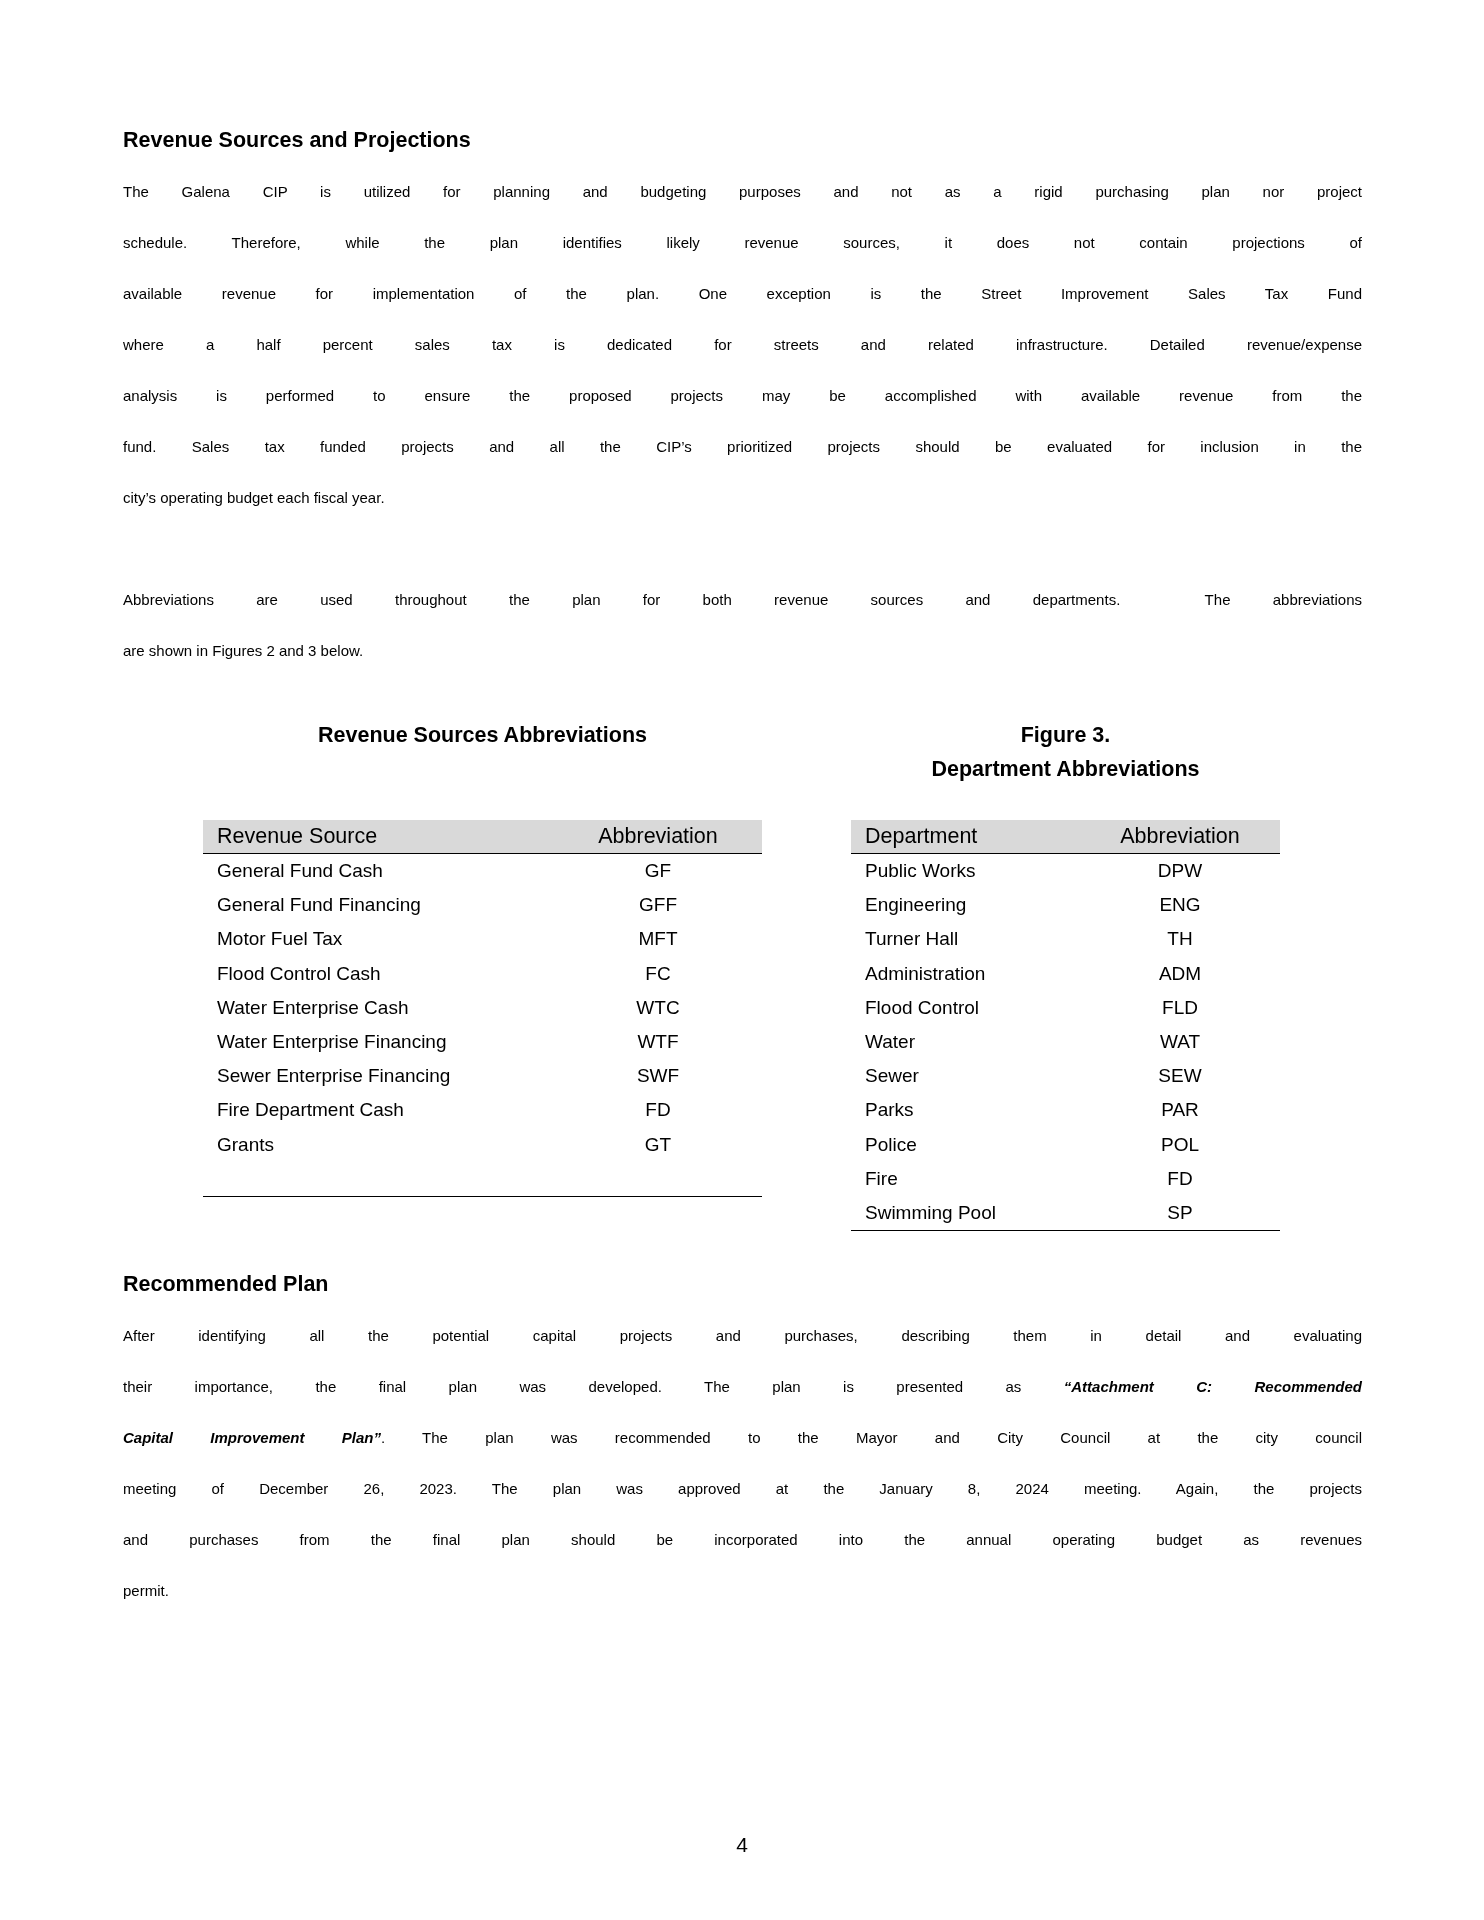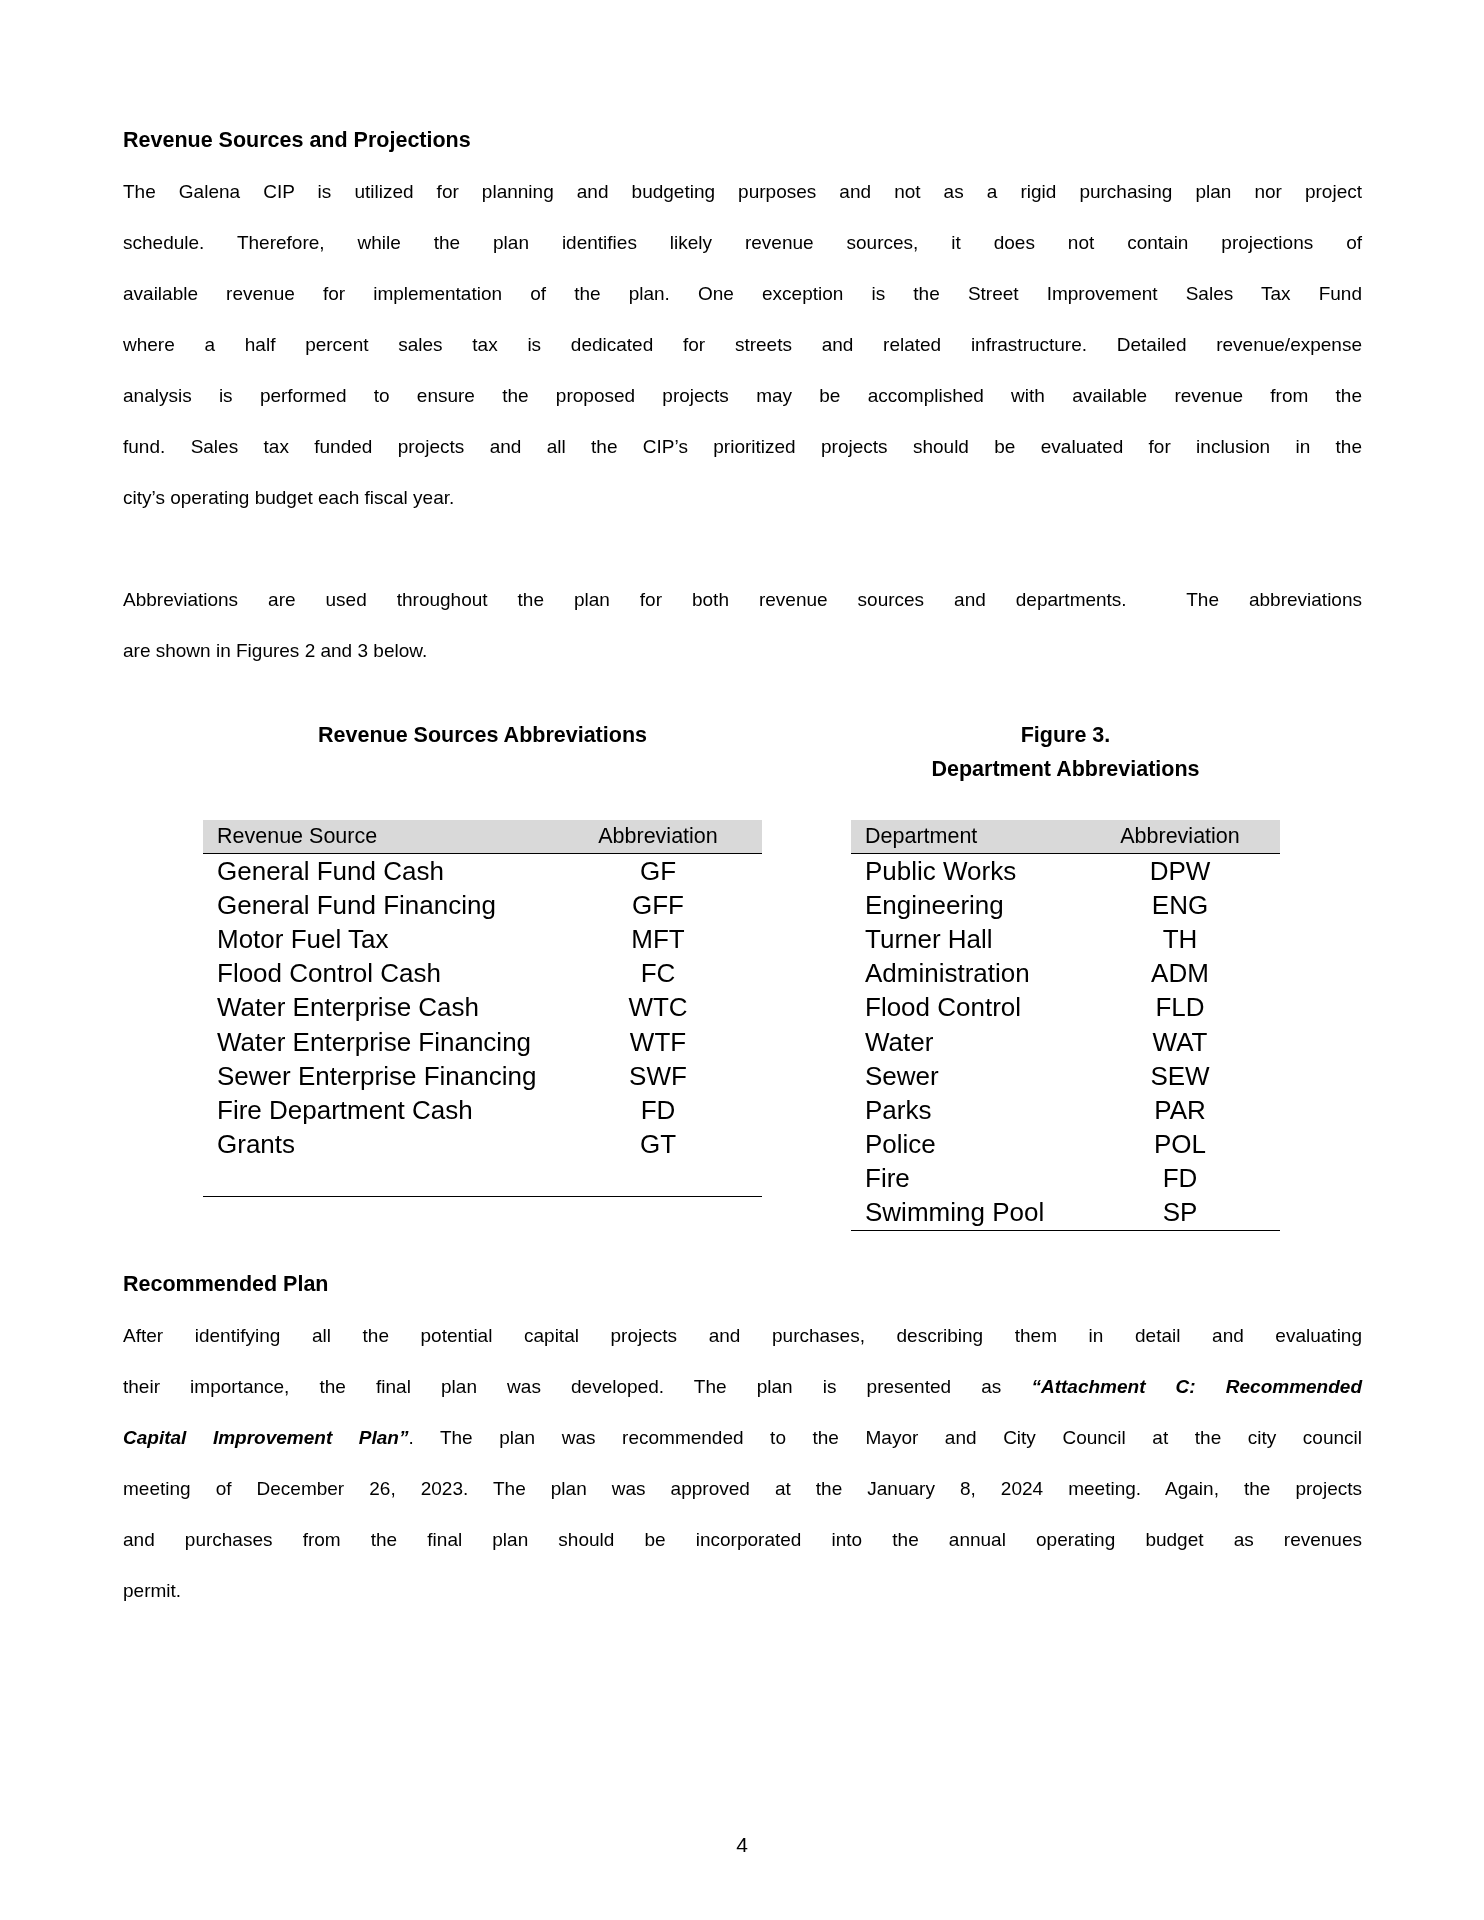--- a/index.html
+++ b/index.html
@@ -1,32 +1,32 @@
 <!DOCTYPE html>
 <html><head>
 <meta charset="utf-8">
 <style>
   html, body { margin: 0; padding: 0; background: #ffffff; }
   body { width: 1484px; height: 1920px; position: relative; overflow: hidden;
          font-family: "Liberation Sans", sans-serif; color: #000000; }
   .page { position: absolute; left: 0; top: 0; width: 1255px; height: 1920px; background: #ffffff; }
 
   .section { position: absolute; left: 123px; width: 1239px; }
-  .line { height: 51px; line-height: 51px; font-size: 19px; text-align: justify; text-align-last: justify; white-space: normal; overflow: visible; }
+  .line { height: 51px; line-height: 51px; font-size: 15px; text-align: justify; text-align-last: justify; white-space: normal; overflow: visible; }
   .line.last { text-align-last: left; }
   .heading { height: 51px; line-height: 51px; font-size: 21.5px; font-weight: bold; }
   .blank { height: 51px; }
   .bi { font-weight: bold; font-style: italic; }
 
   .fig-title { position: absolute; text-align: center; font-weight: bold; font-size: 21.5px; line-height: 34px; }
   .fig-title div { height: 34px; }
 
   .abbr-table { position: absolute; top: 820px; border-bottom: 1.5px solid #000; }
   .abbr-table .thead { height: 33px; background: #d9d9d9; border-bottom: 1.5px solid #000; display: flex; align-items: center; font-size: 21.5px; }
-  .abbr-table .row { height: 34.2px; display: flex; align-items: center; font-size: 26px; }
+  .abbr-table .row { height: 34.2px; display: flex; align-items: center; font-size: 19px; }
   .abbr-table .c1 { padding-left: 14px; box-sizing: border-box; white-space: nowrap; }
   .abbr-table .c2 { text-align: center; white-space: nowrap; }
 
   .page-number { position: absolute; left: 0; width: 1484px; top: 1830px; text-align: center; font-size: 21px; line-height: 30px; }
 </style>
 </head>
 <body>
 
 <div class="page">
 

